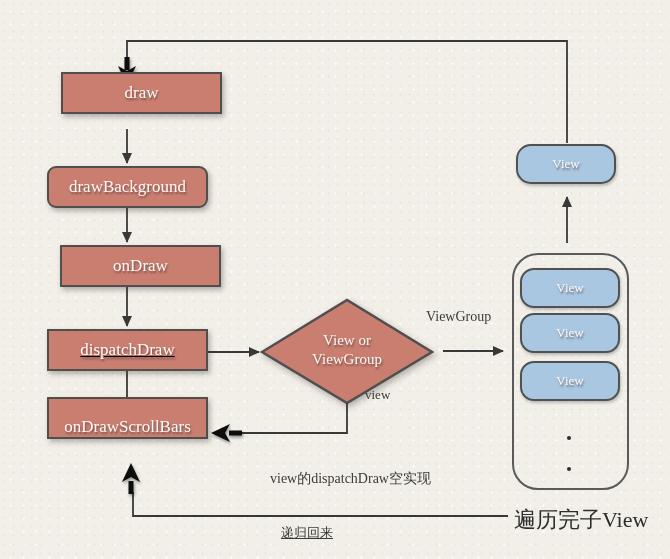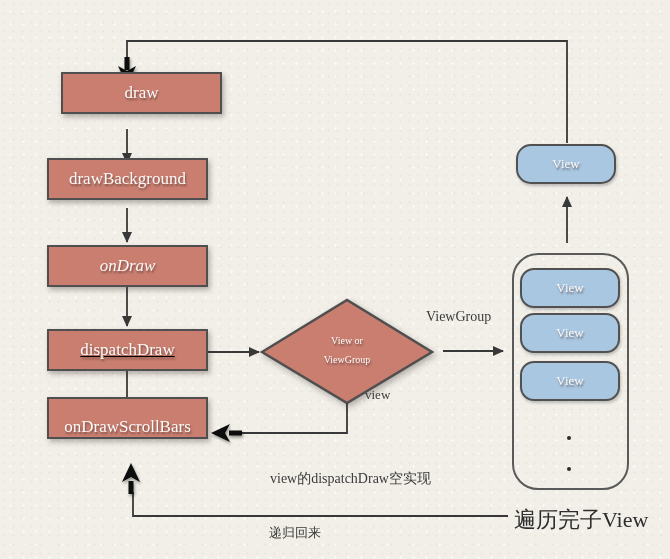--- a/index.html
+++ b/index.html
@@ -69,21 +69,21 @@
     border-radius: 50%;
     background: #2b2b2b;
   }
   .diamond-label {
     position: absolute;
     left: 287px; top: 331px;
     width: 120px;
     text-align: center;
     line-height: 19px;
   }
-  .diamond-label span { font-size: 10px; display: block; }
+  .diamond-label span { font-size: 15px; display: block; }
   .note {
     position: absolute;
     color: #3b3b3b;
     white-space: nowrap;
   }
 </style>
 </head>
 <body>
 
 <div class="canvas">
@@ -126,24 +126,24 @@
     </g>
     <g style="filter: drop-shadow(1.5px 2px 1.5px rgba(0,0,0,0.4));">
       <line x1="131" y1="494" x2="131" y2="481" stroke="#0d0d0d" stroke-width="5"></line>
       <polygon points="122,482 131,477 140,482 131,463" fill="#0d0d0d"></polygon>
     </g>
   </svg>
 
   <div class="flow-box" style="left:47px; top:72px;margin-left:14px;">
     <span>draw</span>
   </div>
-  <div class="flow-box" style="left:47px; top:158px;">
+  <div class="flow-box" style="left:47px; top:166px;border-radius:9px;">
     <span>drawBackground</span>
   </div>
-  <div class="flow-box" style="left:47px; top:245px;font-style:italic;">
+  <div class="flow-box" style="left:60px; top:245px;">
     <span>onDraw</span>
   </div>
   <div class="flow-box" style="left:47px; top:329px;text-decoration:underline;">
     <span>dispatchDraw</span>
   </div>
   <div class="flow-box" style="left:47px; top:397px;align-items:flex-end;">
     <span>onDrawScrollBars</span>
   </div>
 
   <div class="diamond-label">
@@ -164,16 +164,16 @@
   </div>
   <div class="pill" style="left:520px; top:361px; width:100px; height:40px; border-radius:14px;">
     <span>View</span>
   </div>
   <div class="dot" style="left:567px; top:436px;"></div>
   <div class="dot" style="left:567px; top:467px;"></div>
 
   <div class="note" style="left:426px; top:309px; font-size:14px;">ViewGroup</div>
   <div class="note" style="left:365px; top:387px; font-size:13px;">view</div>
   <div class="note" style="left:270px; top:442px; font-size:14px;margin-top:28px;">view的dispatchDraw空实现</div>
-  <div class="note" style="left:269px; top:524px; font-size:13px;">递归回来</div>
+  <div class="note" style="left:281px; top:524px; font-size:13px;text-decoration:underline;">递归回来</div>
   <div class="note" style="left:514px; top:505px; font-size:22px; color:#2d2d2d;">遍历完子View</div>
 
 </div>
 
 </body></html>

